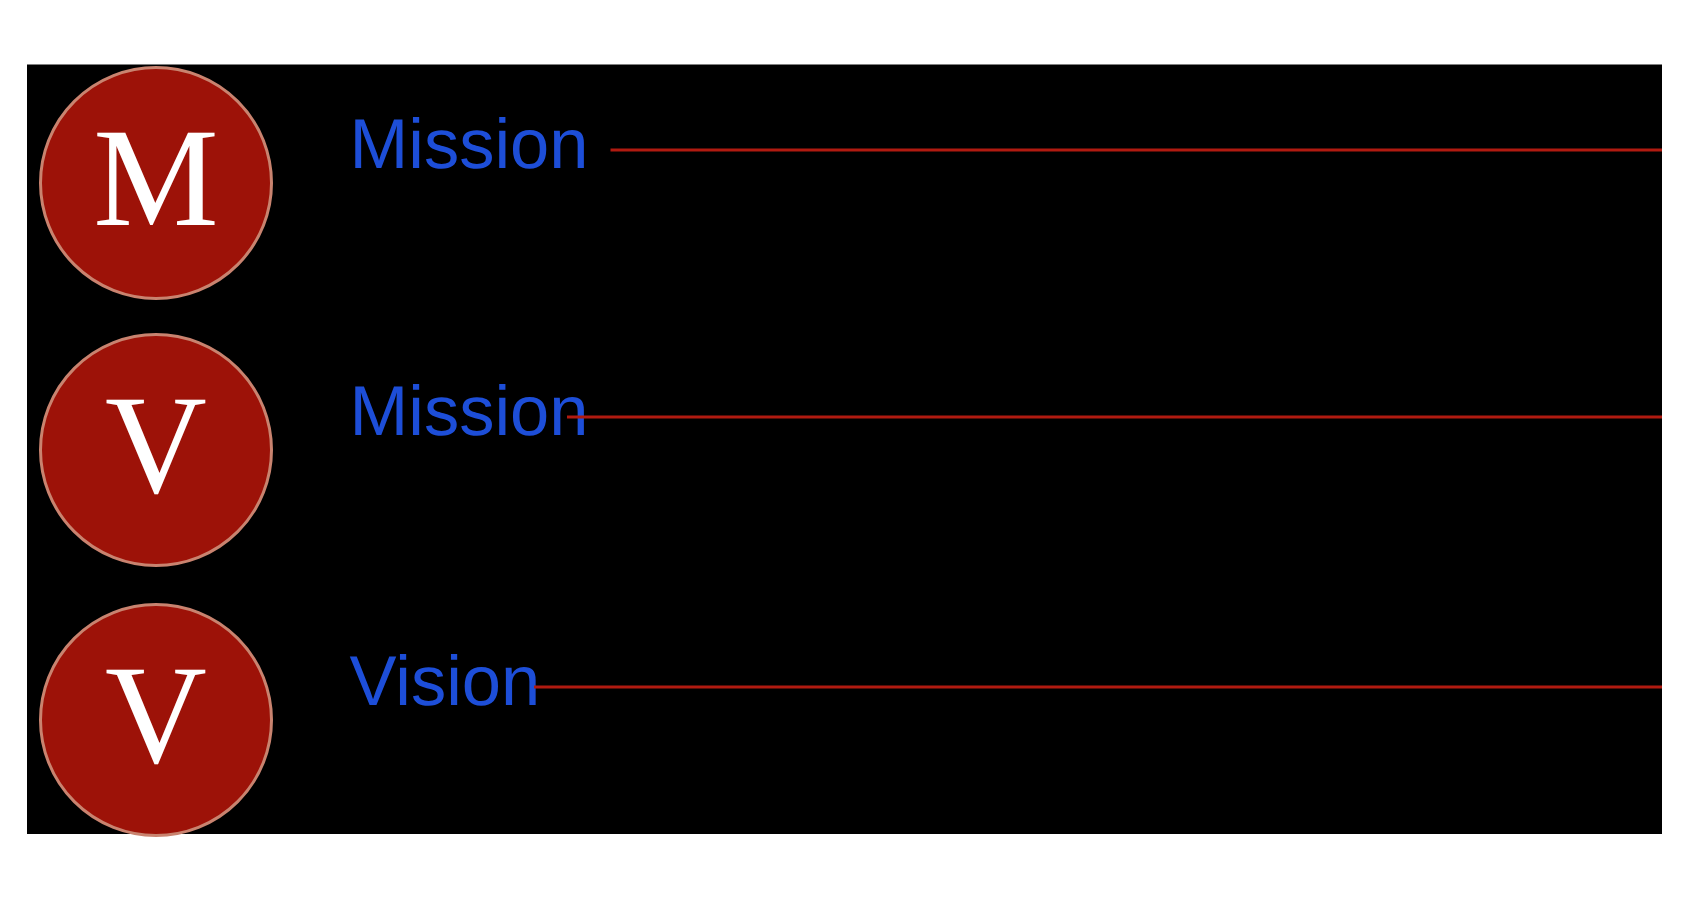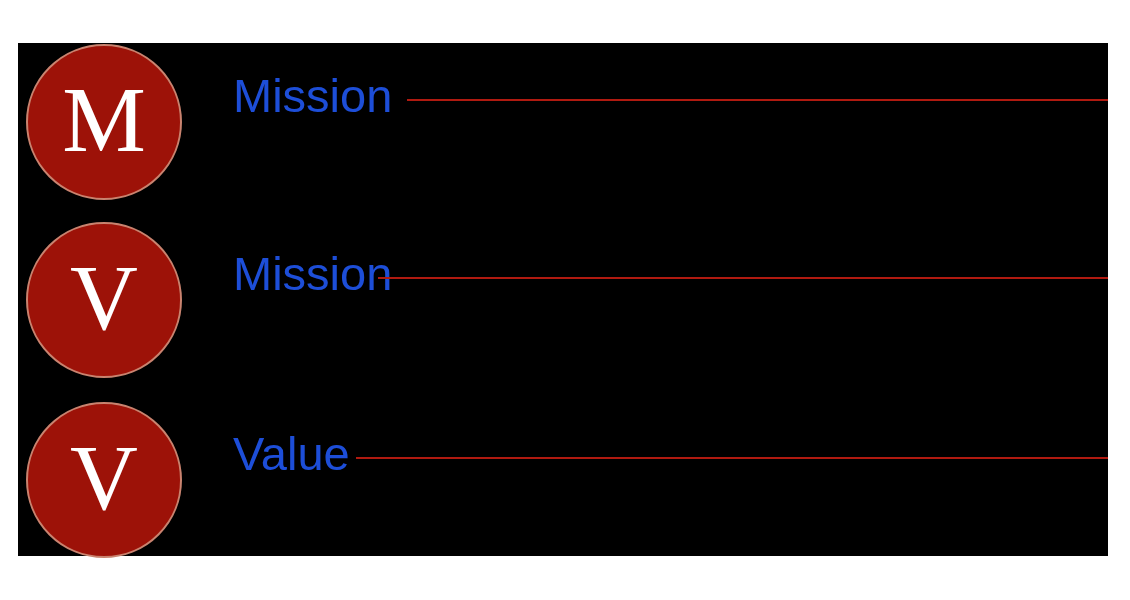--- a/index.html
+++ b/index.html
@@ -116,17 +116,17 @@
       <span class="badge-letter">V</span>
     </div>
     <div class="label">Mission</div>
     <div class="rule rule-vision"></div>
   </div>
 
   <div class="row row-value">
     <div class="badge">
       <span class="badge-letter">V</span>
     </div>
-    <div class="label">Value</div>
+    <div class="label">Vision</div>
     <div class="rule rule-value"></div>
   </div>
 
 </div>
 
 </body></html>

